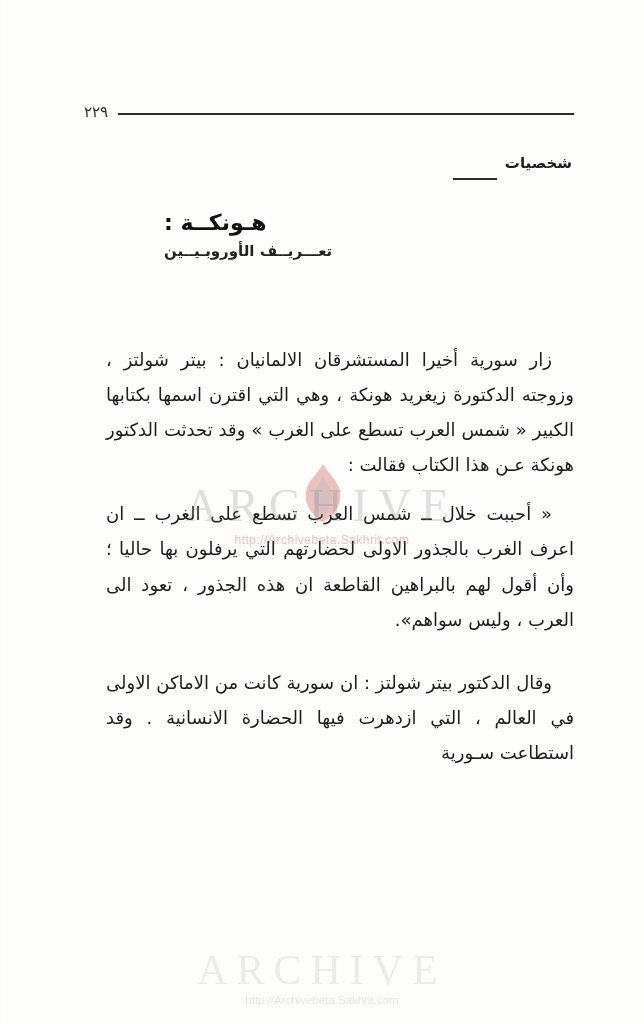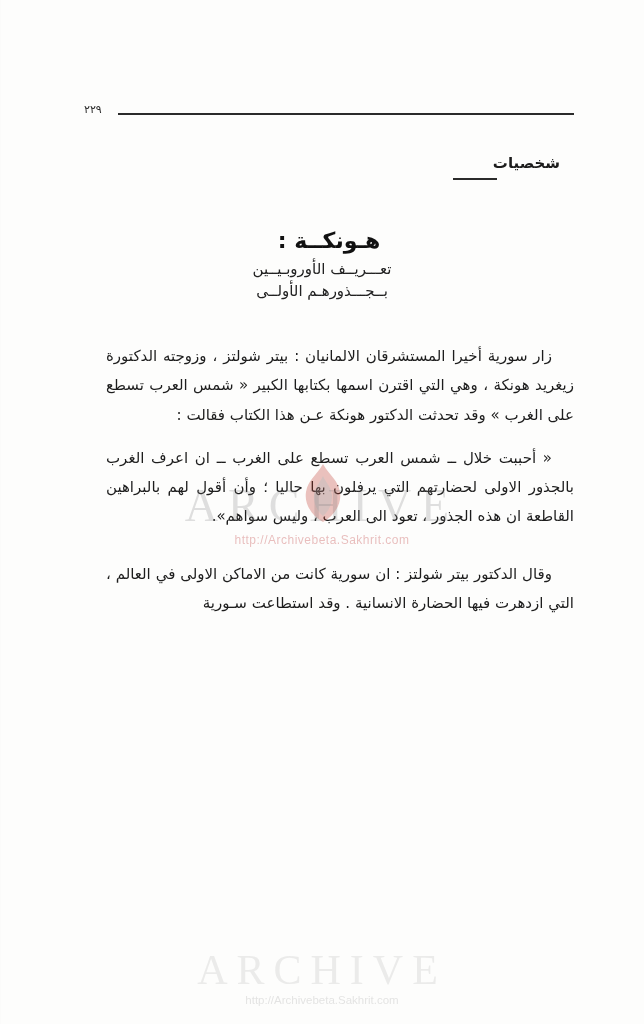--- a/index.html
+++ b/index.html
@@ -20,88 +20,87 @@
     position: absolute;
     inset: 0;
     background: #fdfdfc;
   }
 
   
   .page-number {
     position: absolute;
     top: 103px;
     left: 84px;
-    font-size: 11px;
+    font-size: 15px;
     letter-spacing: 1px;
     color: #2b2b2b;
     font-family: "DejaVu Sans", sans-serif;
   }
   .header-rule {
     position: absolute;
     top: 113px;
     left: 118px;
     width: 456px;
     height: 2px;
     background: #2b2b2b;
   }
 
   .section-label {
     position: absolute;
     top: 154px;
-    right: 84px;
+    right: 72px;
     font-size: 15px;
     font-weight: bold;
     color: #1c1c1c;
     letter-spacing: 0.5px;
   }
   .section-rule {
     position: absolute;
     top: 178px;
     right: 147px;
     width: 44px;
     height: 2px;
     background: #2b2b2b;
   }
 
   
   .title-block {
     position: absolute;
     top: 210px;
     right: 150px;
     width: 330px;
-    text-align: center;
-    margin-top: 18px;
+    text-align: left;
   }
   .title-main {
     font-size: 22px;
     font-weight: bold;
     letter-spacing: 2px;
     color: #111;
     margin-bottom: 6px;
   }
   .title-sub1, .title-sub2 {
     font-size: 15px;
-    font-weight: normal;
+    font-weight: bold;
     color: #222;
     letter-spacing: 1px;
     line-height: 1.45;
     padding-right: 14px;
   }
 
   
   .body-col {
     position: absolute;
     top: 342px;
     right: 70px;
     width: 468px;
     text-align: justify;
     direction: rtl;
   }
   .para {
-    font-size: 15px;
+    font-size: 18px;
     line-height: 1.95;
     margin: 0 0 14px 0;
     color: #1d1d1d;
     letter-spacing: 0.2px;
     text-align: justify;
     text-justify: inter-word;
   }
   .para.indent {
     text-indent: 22px;
   }
@@ -187,21 +186,20 @@
 
   <div class="page-number">٢٢٩</div>
   <div class="header-rule"></div>
 
   <div class="section-label">شخصيات</div>
   <div class="section-rule"></div>
 
   <div class="title-block">
     <div class="title-main">هـونكــة :</div>
     <div class="title-sub1">تعـــريــف الأوروبـيــين</div>
-    <div class="title-sub2">بــجـــذورهـم الأولــى</div>
   </div>
 
   <div class="body-col">
     <p class="para indent">زار سورية أخيرا المستشرقان الالمانيان : بيتر شولتز ، وزوجته الدكتورة زيغريد هونكة ، وهي التي اقترن اسمها بكتابها الكبير « شمس العرب تسطع على الغرب » وقد تحدثت الدكتور هونكة عـن هذا الكتاب فقالت :</p>
     <p class="para indent">« أحببت خلال ــ شمس العرب تسطع على الغرب ــ ان اعرف الغرب بالجذور الاولى لحضارتهم التي يرفلون بها حاليا ؛ وأن أقول لهم بالبراهين القاطعة ان هذه الجذور ، تعود الى العرب ، وليس سواهم».</p>
     <p class="para indent tight">وقال الدكتور بيتر شولتز : ان سورية كانت من الاماكن الاولى في العالم ، التي ازدهرت فيها الحضارة الانسانية . وقد استطاعت سـورية</p>
   </div>
 
   <svg class="wm-flame" viewBox="0 0 54 62">
     <path d="M27 2 C20 14 12 18 10 30 C8 42 16 54 27 60 C38 54 46 42 44 30 C42 18 34 14 27 2 Z" fill="#c0392b" opacity="0.55"></path>

